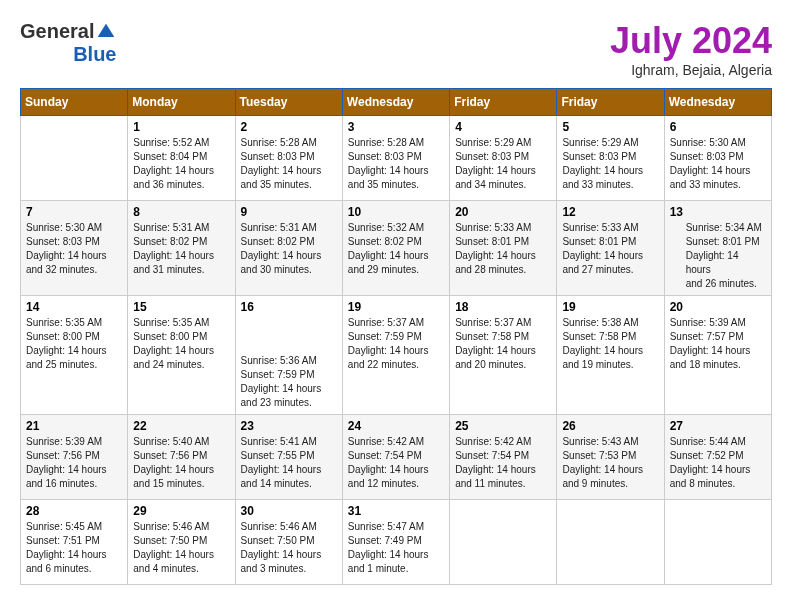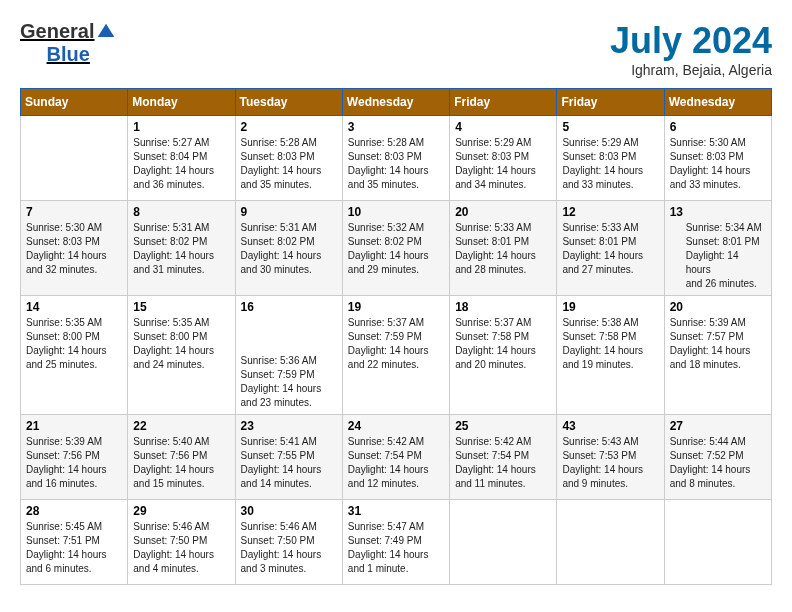--- a/index.html
+++ b/index.html
@@ -12,22 +12,21 @@
     }
     .header {
       display: flex;
       justify-content: space-between;
       align-items: flex-start;
       margin-bottom: 10px;
     }
     .logo {
       display: flex;
       flex-direction: column;
-      align-items: center;
-      text-decoration: underline;
+      align-items: flex-end;
     }
     .logo-text {
       display: flex;
       align-items: center;
     }
     .logo-general {
       font-size: 20px;
       font-weight: bold;
       color: #333;
     }
@@ -40,21 +39,21 @@
       width: 20px;
       height: 20px;
       margin-left: 2px;
     }
     .title-section {
       text-align: right;
     }
     .month-title {
       font-size: 36px;
       font-weight: bold;
-      color: #0369a1;
+      color: #a21caf;
     }
     .location {
       font-size: 14px;
       color: #333;
     }
     .calendar {
       width: 100%;
       border-collapse: collapse;
       font-size: 11px;
     }
@@ -126,21 +125,21 @@
         <th>Friday</th>
         <th>Friday</th>
         <th>Wednesday</th>
       </tr>
   </thead>
   <tbody id="calendar-body">
   <tr>
         <td class="empty-cell"></td>
         <td>
           <span class="day-num">1</span>
-          <div class="cell-info" style="white-space: pre-line;">Sunrise: 5:27 AM
+          <div class="cell-info" style="white-space: pre-line;">Sunrise: 5:52 AM
 Sunset: 8:04 PM
 Daylight: 14 hours
 and 36 minutes.</div>
         </td>
         <td>
           <span class="day-num">2</span>
           <div class="cell-info" style="white-space: pre-line;">Sunrise: 5:28 AM
 Sunset: 8:03 PM
 Daylight: 14 hours
 and 35 minutes.</div>
@@ -306,21 +305,21 @@
 and 12 minutes.</div>
         </td>
         <td>
           <span class="day-num">25</span>
           <div class="cell-info" style="white-space: pre-line;">Sunrise: 5:42 AM
 Sunset: 7:54 PM
 Daylight: 14 hours
 and 11 minutes.</div>
         </td>
         <td>
-          <span class="day-num">43</span>
+          <span class="day-num">26</span>
           <div class="cell-info" style="white-space: pre-line;">Sunrise: 5:43 AM
 Sunset: 7:53 PM
 Daylight: 14 hours
 and 9 minutes.</div>
         </td>
         <td>
           <span class="day-num">27</span>
           <div class="cell-info" style="white-space: pre-line;">Sunrise: 5:44 AM
 Sunset: 7:52 PM
 Daylight: 14 hours

